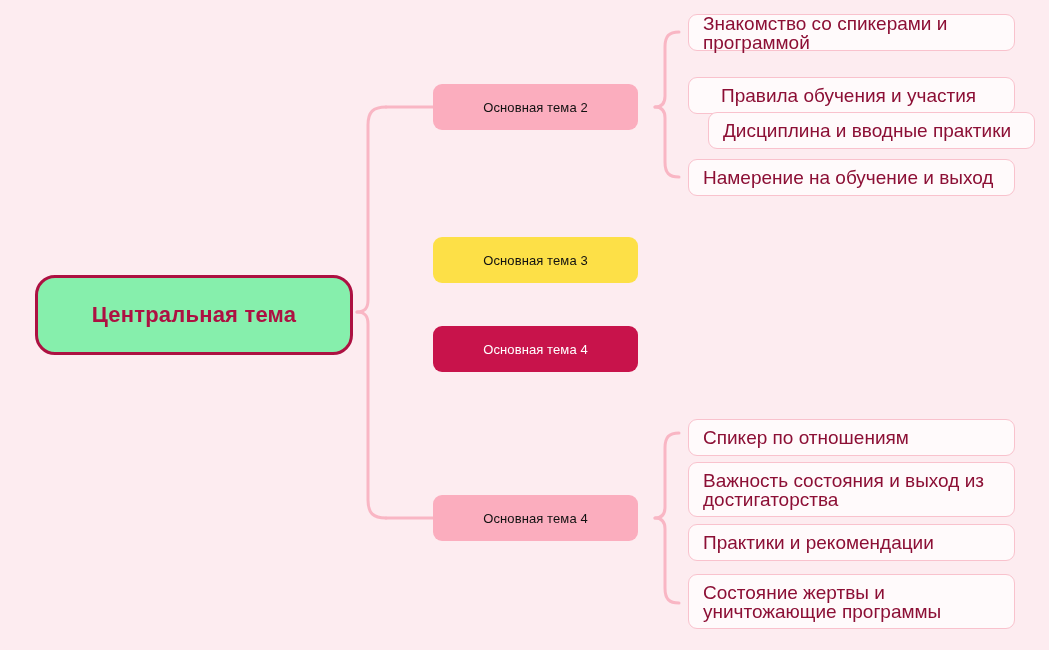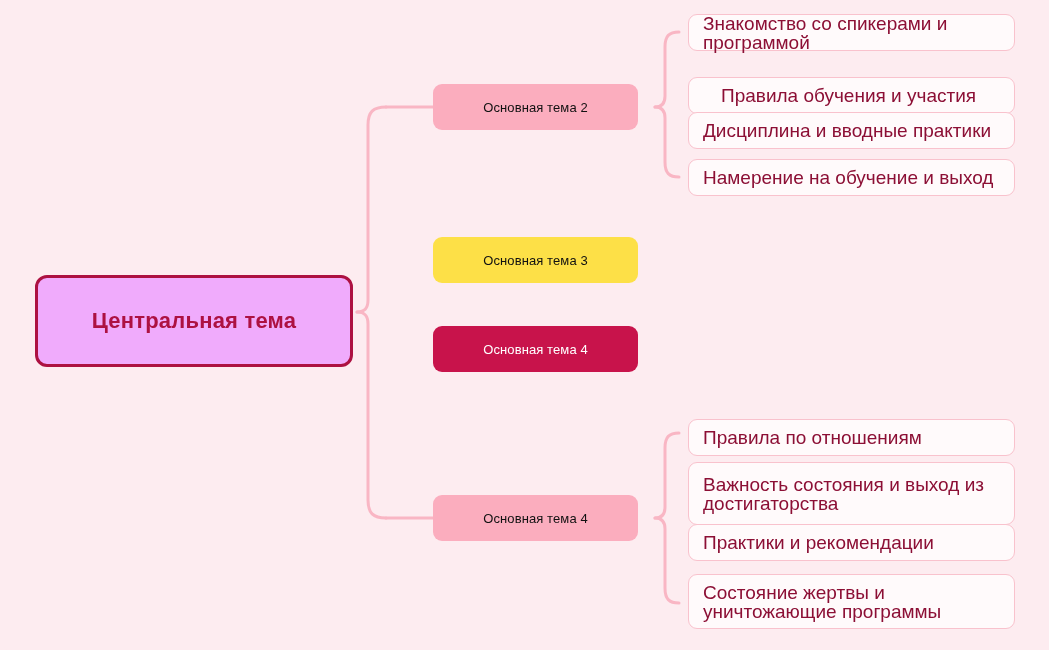--- a/index.html
+++ b/index.html
@@ -31,25 +31,25 @@
     height: 650px;
     pointer-events: none;
   }
 
   
   .central-node {
     position: absolute;
     left: 35px;
     top: 275px;
     width: 318px;
-    height: 92px;
+    height: 80px;
     box-sizing: border-box;
     border: 3px solid #ad1142;
-    border-radius: 12px;
-    background: #f0abfc;
+    border-radius: 20px;
+    background: #86efac;
     display: flex;
     align-items: center;
     justify-content: center;
     color: #ad1142;
     font-size: 22px;
     font-weight: 600;
     letter-spacing: 0.2px;
   }
 
   
@@ -153,33 +153,33 @@
   </div>
 
   <div class="leaf-card" style="top:14px;height:37px;">
     <span class="leaf-text">Знакомство со спикерами и программой</span>
   </div>
 
   <div class="leaf-card" style="top:77px;height:37px;padding-left:32px;">
     <span class="leaf-text">Правила обучения и участия</span>
   </div>
 
-  <div class="leaf-card" style="top:112px;height:37px;">
+  <div class="leaf-card" style="top:112px;height:37px;margin-left:20px;">
     <span class="leaf-text">Дисциплина и вводные практики</span>
   </div>
 
   <div class="leaf-card" style="top:159px;height:37px;">
     <span class="leaf-text">Намерение на обучение и выход</span>
   </div>
 
   <div class="leaf-card" style="top:419px;height:37px;">
-    <span class="leaf-text">Правила по отношениям</span>
+    <span class="leaf-text">Спикер по отношениям</span>
   </div>
 
-  <div class="leaf-card two-line" style="top:462px;height:63px;">
+  <div class="leaf-card two-line" style="top:462px;height:55px;">
     <span class="leaf-text">Важность состояния и выход из достигаторства</span>
   </div>
 
   <div class="leaf-card two-line" style="top:574px;height:55px;">
     <span class="leaf-text">Состояние жертвы и уничтожающие программы</span>
   </div>
 
   <div class="leaf-card" style="top:524px;height:37px;">
     <span class="leaf-text">Практики и рекомендации</span>
   </div>

